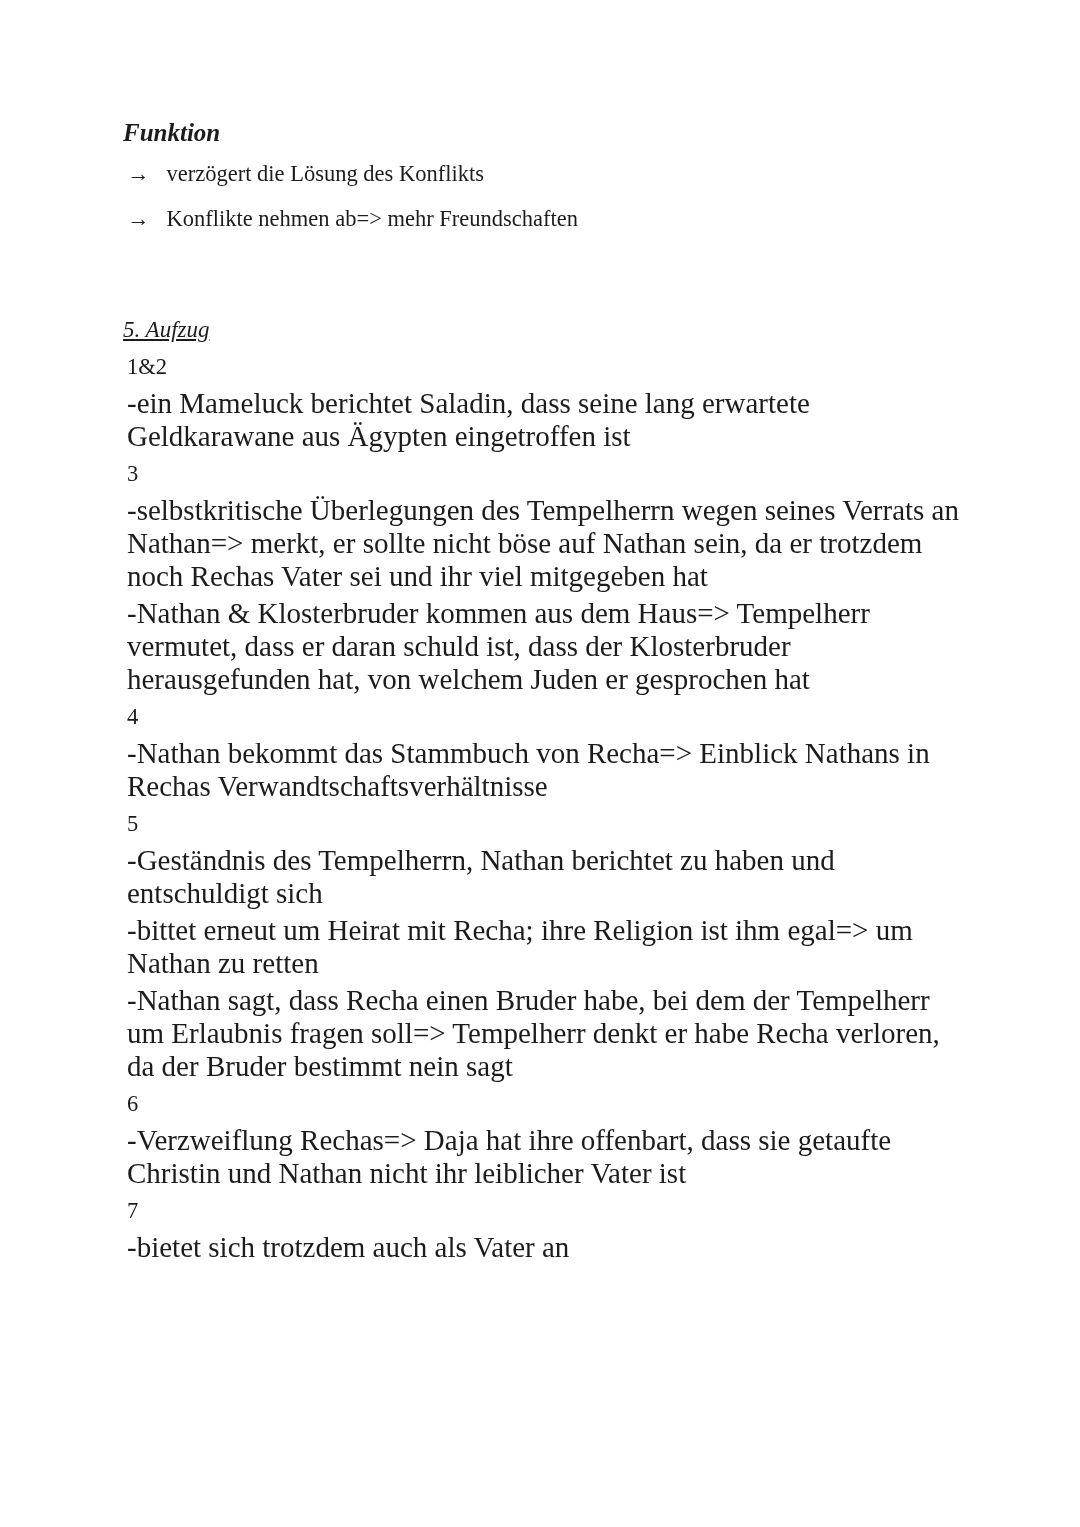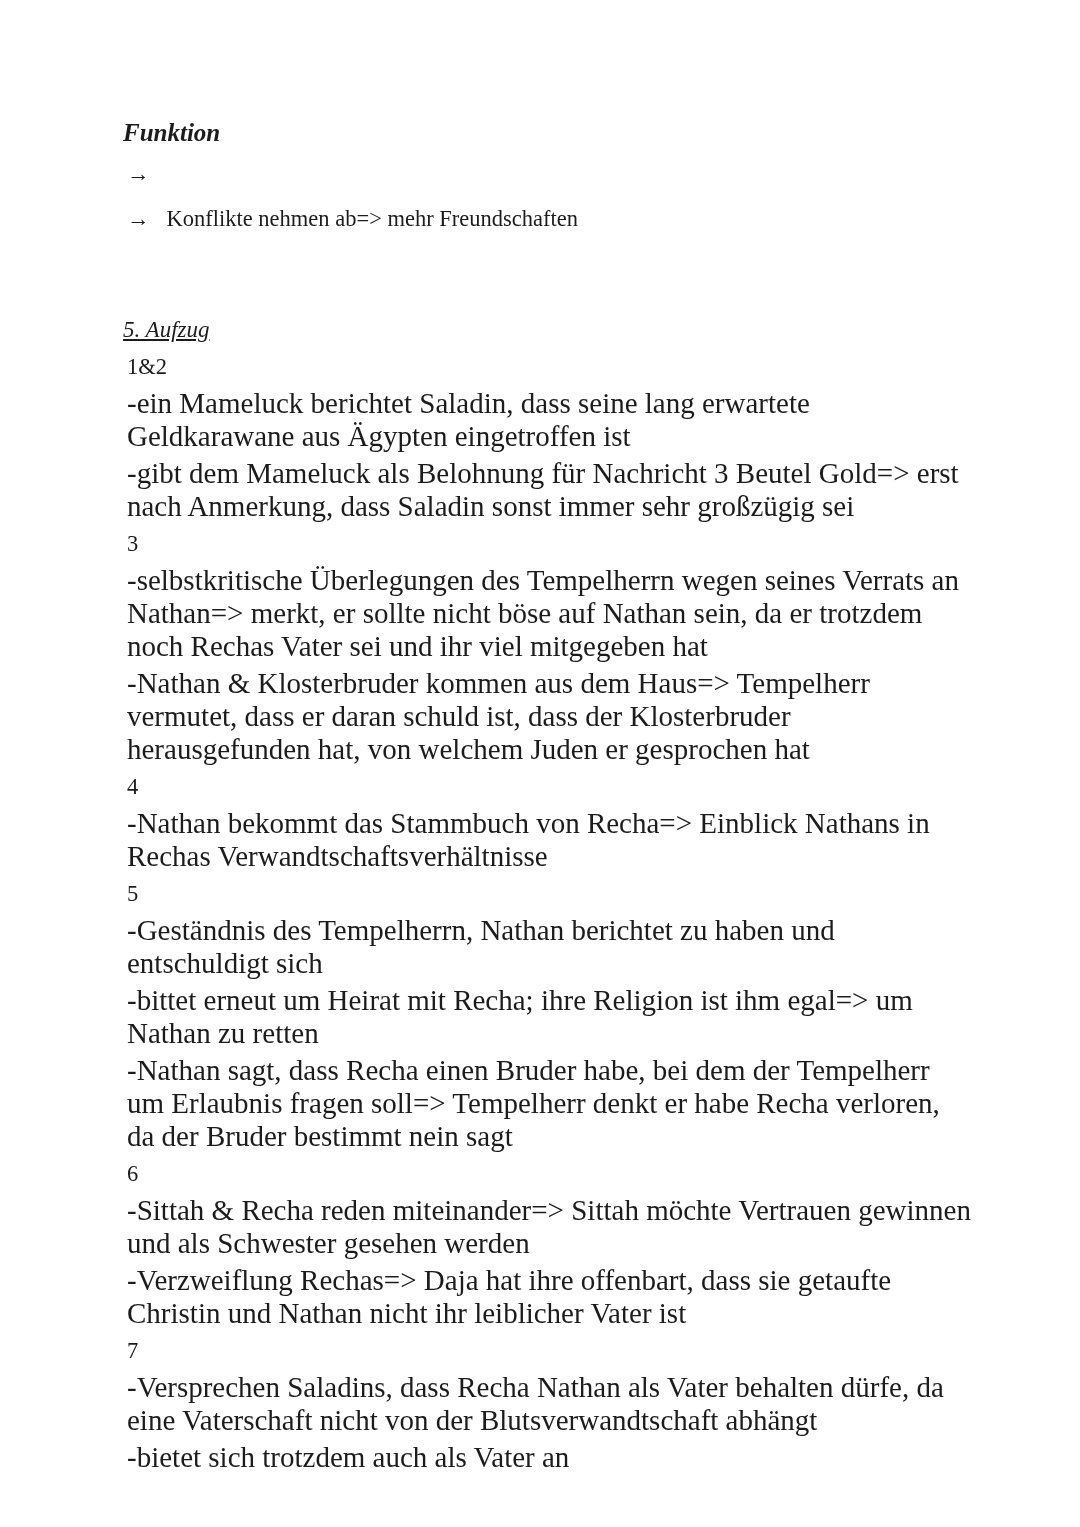--- a/index.html
+++ b/index.html
@@ -55,34 +55,34 @@
 </style>
 </head>
 <body>
 
 <div class="page">
 
   <section class="funktion">
     <h2 class="fn-heading">Funktion</h2>
     <div class="arrow-line">
       <span class="arrow">→</span>
+      <span>verzögert die Lösung des Konflikts</span>
     </div>
     <div class="arrow-line">
       <span class="arrow">→</span>
       <span>Konflikte nehmen ab=&gt; mehr Freundschaften</span>
     </div>
   </section>
 
   <section class="aufzug">
     <h3 class="aufzug-heading">5. Aufzug</h3>
 
     <div class="entry">
       <div class="entry-label">1&amp;2</div>
       <p class="note">-ein Mameluck berichtet Saladin, dass seine lang erwartete Geldkarawane aus Ägypten eingetroffen ist</p>
-      <p class="note">-gibt dem Mameluck als Belohnung für Nachricht 3 Beutel Gold=&gt; erst nach Anmerkung, dass Saladin sonst immer sehr großzügig sei</p>
     </div>
 
     <div class="entry">
       <div class="entry-label">3</div>
       <p class="note">-selbstkritische Überlegungen des Tempelherrn wegen seines Verrats an Nathan=&gt; merkt, er sollte nicht böse auf Nathan sein, da er trotzdem noch Rechas Vater sei und ihr viel mitgegeben hat</p>
       <p class="note">-Nathan &amp; Klosterbruder kommen aus dem Haus=&gt; Tempelherr vermutet, dass er daran schuld ist, dass der Klosterbruder herausgefunden hat, von welchem Juden er gesprochen hat</p>
     </div>
 
     <div class="entry">
       <div class="entry-label">4</div>
@@ -91,24 +91,22 @@
 
     <div class="entry">
       <div class="entry-label">5</div>
       <p class="note">-Geständnis des Tempelherrn, Nathan berichtet zu haben und entschuldigt sich</p>
       <p class="note">-bittet erneut um Heirat mit Recha; ihre Religion ist ihm egal=&gt; um Nathan zu retten</p>
       <p class="note">-Nathan sagt, dass Recha einen Bruder habe, bei dem der Tempelherr um Erlaubnis fragen soll=&gt; Tempelherr denkt er habe Recha verloren, da der Bruder bestimmt nein sagt</p>
     </div>
 
     <div class="entry">
       <div class="entry-label">6</div>
-      <p class="note">-Sittah &amp; Recha reden miteinander=&gt; Sittah möchte Vertrauen gewinnen und als Schwester gesehen werden</p>
       <p class="note">-Verzweiflung Rechas=&gt; Daja hat ihre offenbart, dass sie getaufte Christin und Nathan nicht ihr leiblicher Vater ist</p>
     </div>
 
     <div class="entry">
       <div class="entry-label">7</div>
-      <p class="note">-Versprechen Saladins, dass Recha Nathan als Vater behalten dürfe, da eine Vaterschaft nicht von der Blutsverwandtschaft abhängt</p>
       <p class="note">-bietet sich trotzdem auch als Vater an</p>
     </div>
   </section>
 
 </div>
 
 </body></html>

